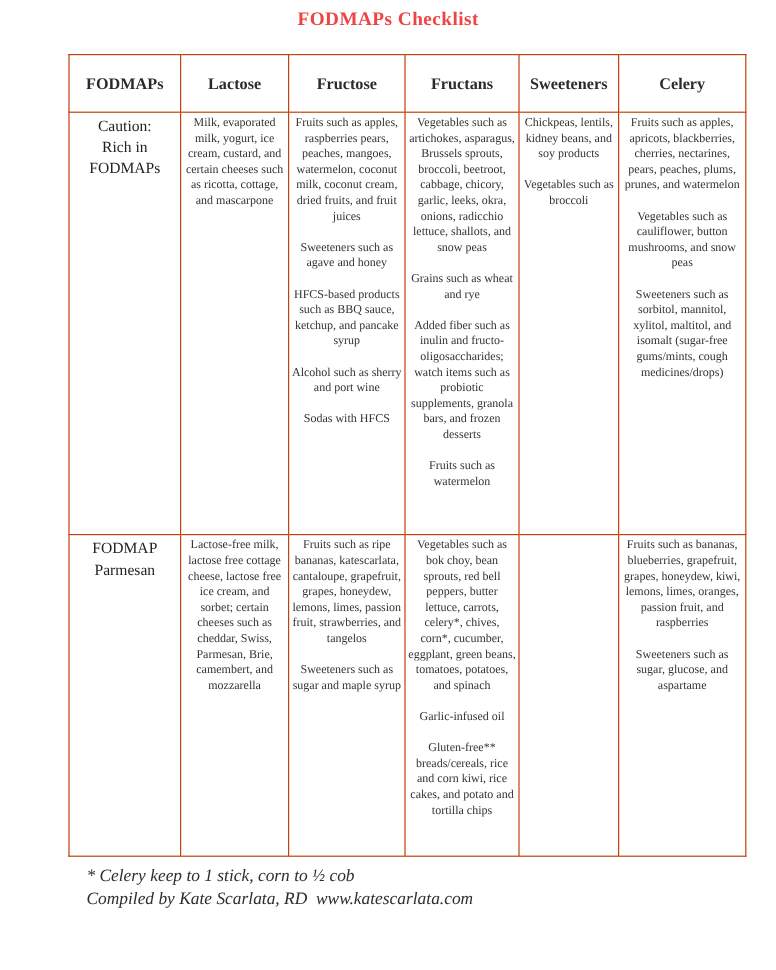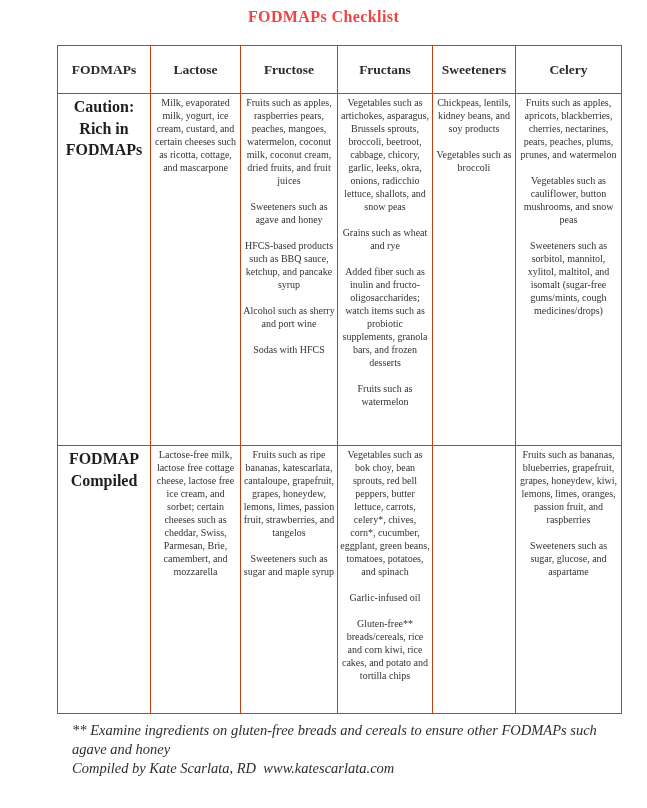--- a/index.html
+++ b/index.html
@@ -38,22 +38,22 @@
   .fodmap-table td {
     vertical-align:top;
     text-align:center;
     font-size:10px;
     line-height:1.3;
     padding:2px 2px 2px 2px;
     white-space:pre-line;
     color:#333;
   }
   .fodmap-table td.row-label {
-    font-weight:bold;
-    font-size:16px;
+    font-weight:normal;
+    font-size:13px;
     line-height:1.35;
     padding-top:2px;
     color:#1f1f1f;
     margin-top:22px;
   }
   tr.row-caution  { height:352px; }
   tr.row-friendly { height:268px; }
   .footnotes {
     margin:7px 0 0 72px;
     width:562px;
@@ -114,34 +114,34 @@
 
 Vegetables such as broccoli</td>
       <td>Fruits such as apples, apricots, blackberries, cherries, nectarines, pears, peaches, plums, prunes, and watermelon
 
 Vegetables such as cauliflower, button mushrooms, and snow peas
 
 Sweeteners such as sorbitol, mannitol, xylitol, maltitol, and isomalt (sugar-free gums/mints, cough medicines/drops)</td>
     </tr>
     <tr class="row-friendly">
       <td class="row-label">FODMAP
-Compiled</td>
+Parmesan</td>
       <td>Lactose-free milk, lactose free cottage cheese, lactose free ice cream, and sorbet; certain cheeses such as cheddar, Swiss, Parmesan, Brie, camembert, and mozzarella</td>
       <td>Fruits such as ripe bananas, katescarlata, cantaloupe, grapefruit, grapes, honeydew, lemons, limes, passion fruit, strawberries, and tangelos
 
 Sweeteners such as sugar and maple syrup</td>
       <td>Vegetables such as bok choy, bean sprouts, red bell peppers, butter lettuce, carrots, celery*, chives, corn*, cucumber, eggplant, green beans, tomatoes, potatoes, and spinach
 
 Garlic-infused oil
 
 Gluten-free** breads/cereals, rice and corn kiwi, rice cakes, and potato and tortilla chips</td>
       <td></td>
       <td>Fruits such as bananas, blueberries, grapefruit, grapes, honeydew, kiwi, lemons, limes, oranges, passion fruit, and raspberries
 
 Sweeteners such as sugar, glucose, and aspartame</td>
     </tr>
   </tbody>
 </table>
 
 <div class="footnotes">
-  <div class="footnote-line">** Examine ingredients on gluten-free breads and cereals to ensure other FODMAPs such agave and honey</div>
+  <div class="footnote-line">* Celery keep to 1 stick, corn to ½ cob</div>
   <div class="footnote-line">Compiled by Kate Scarlata, RD  www.katescarlata.com</div>
 </div>
 
 </body></html>

